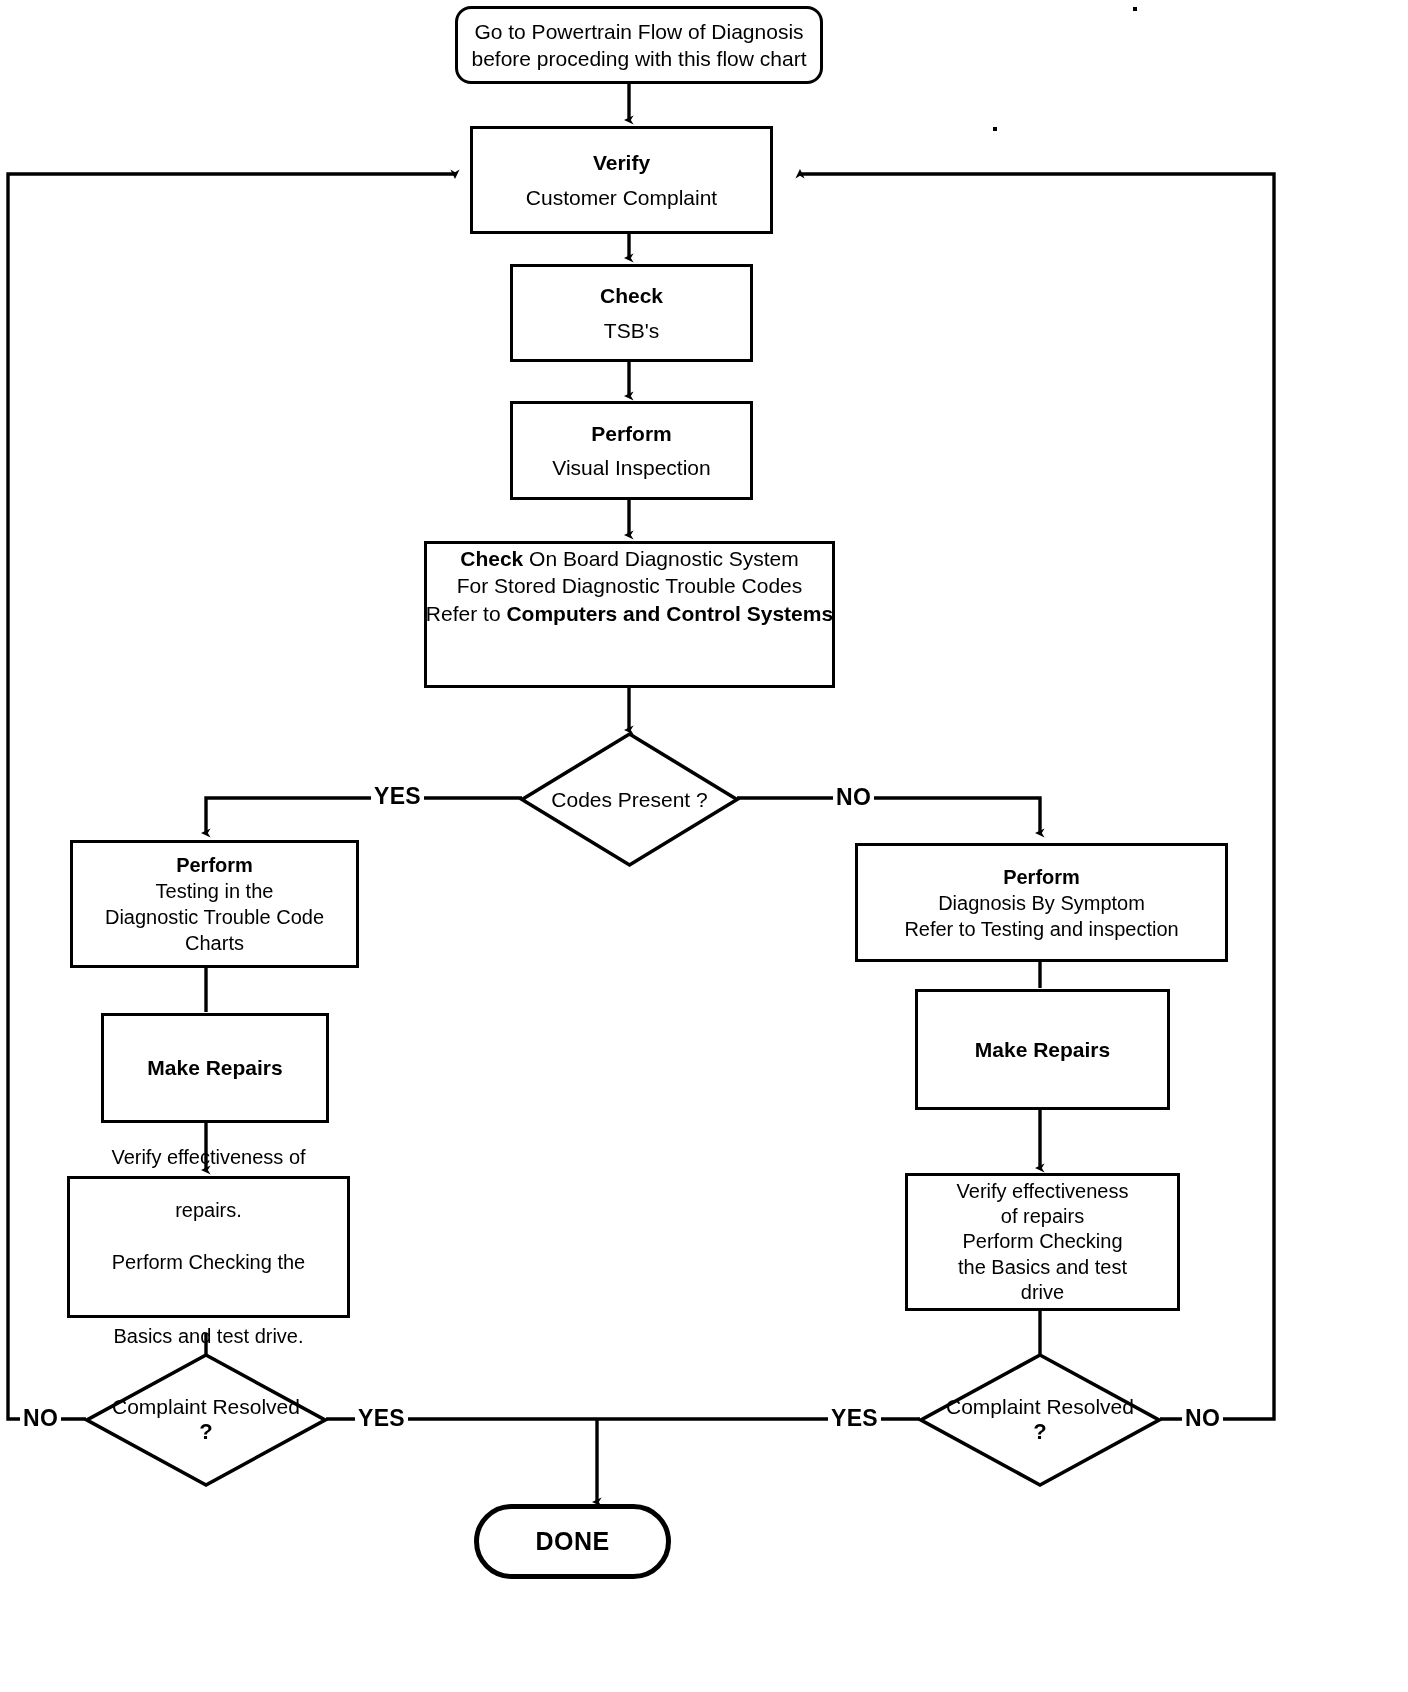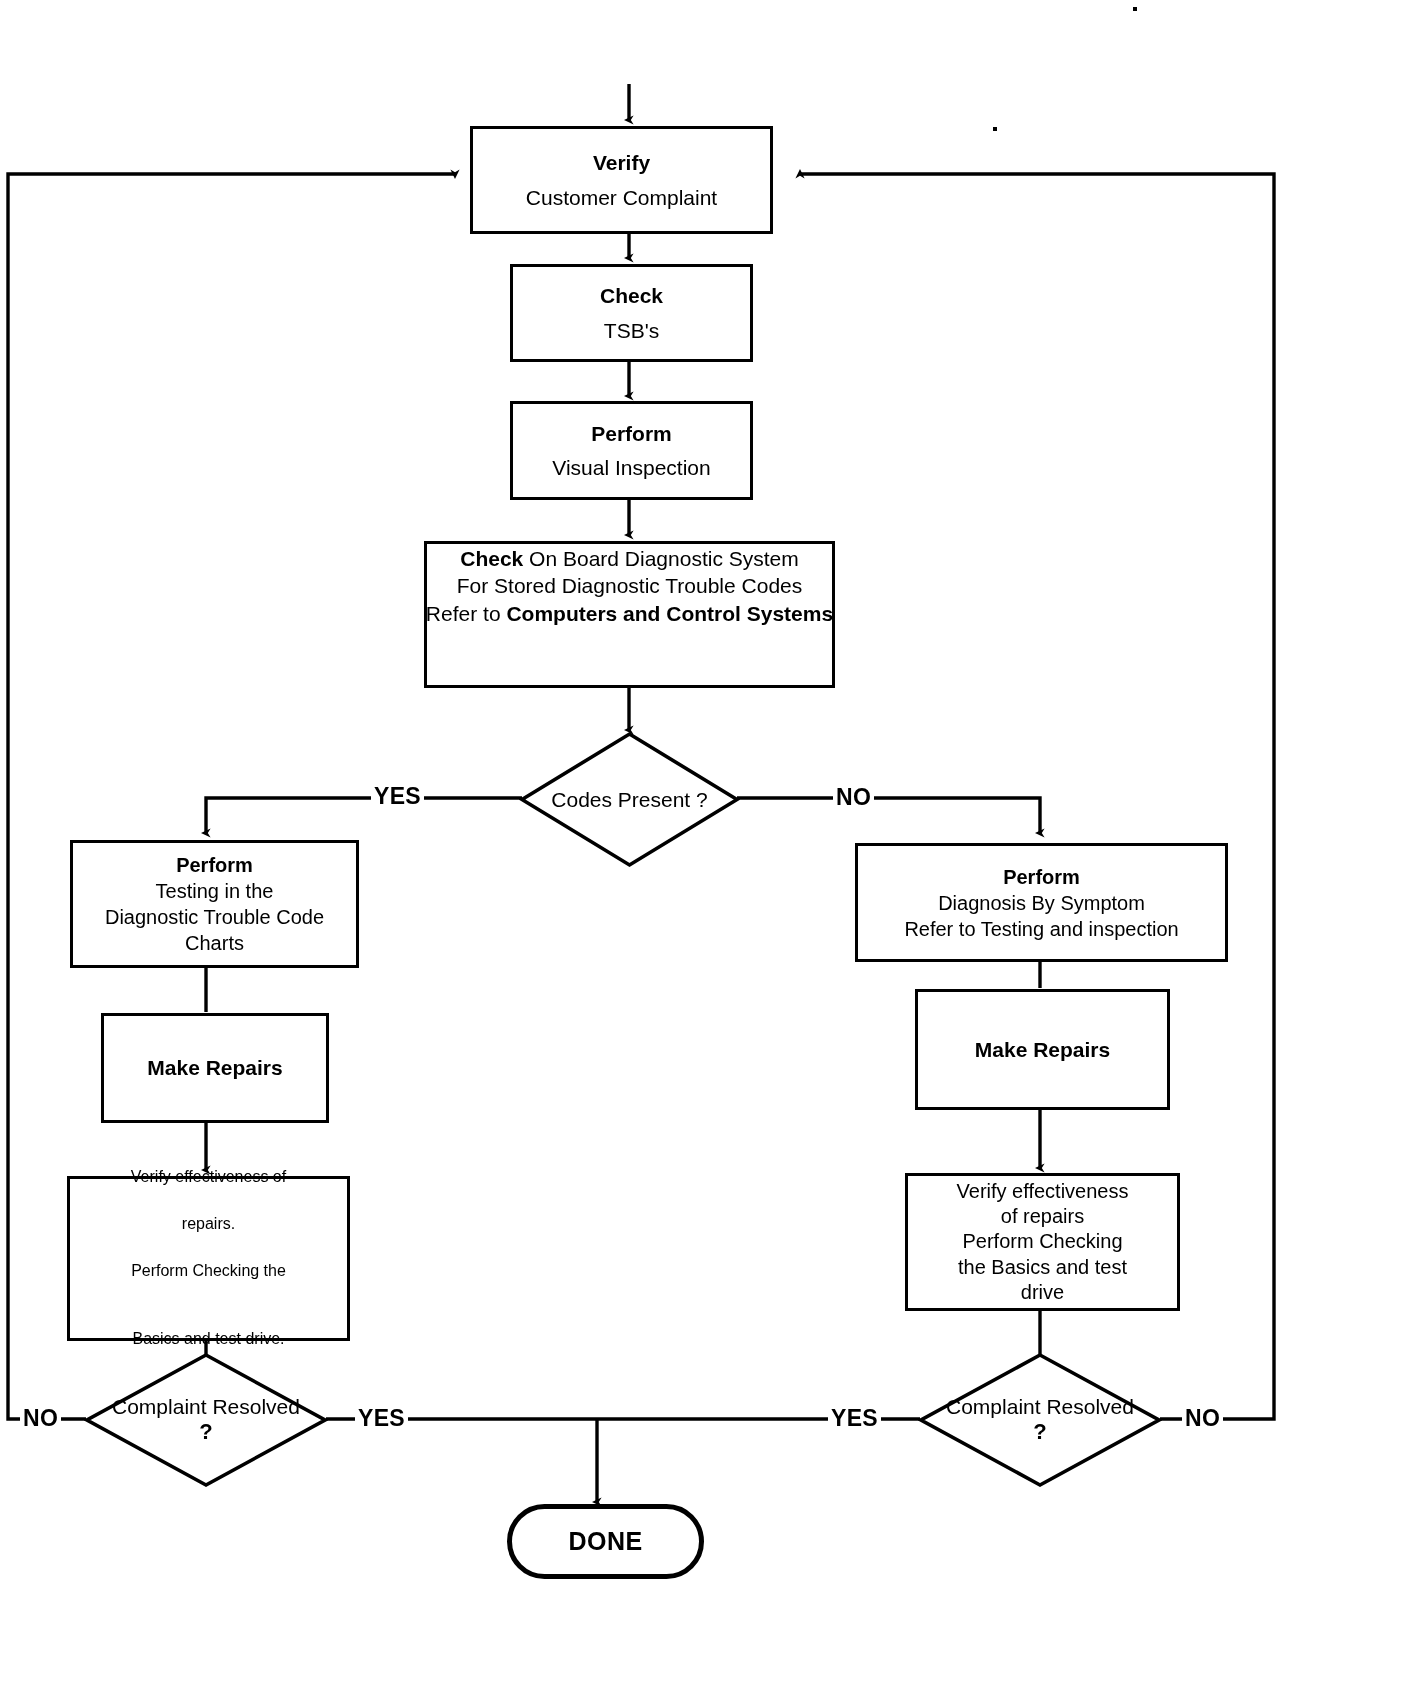--- a/index.html
+++ b/index.html
@@ -119,20 +119,24 @@
       <path d="M86,1419 L8,1419 L8,174 L455,174" marker-end="url(#ah)"></path>
 
       <path d="M1160,1419 L1274,1419 L1274,174 L800,174" marker-end="url(#ah)"></path>
 
       <path d="M326,1419 L597,1419"></path>
       <path d="M920,1419 L597,1419"></path>
       <path d="M597,1419 L597,1502" marker-end="url(#ah)"></path>
     </g>
   </svg>
 
+  <div class="node rounded" style="left:455px; top:6px; width:368px; height:78px; font-size:21px;">
+    <span class="ln">Go to Powertrain Flow of Diagnosis</span>
+    <span class="ln">before proceding with this flow chart</span>
+  </div>
 
   <div class="node" style="left:470px; top:126px; width:303px; height:108px;">
     <span class="ln b">Verify</span>
     <span class="ln" style="margin-top:7px;">Customer Complaint</span>
   </div>
 
   <div class="node" style="left:510px; top:264px; width:243px; height:98px;">
     <span class="ln b">Check</span>
     <span class="ln" style="margin-top:7px;">TSB's</span>
   </div>
@@ -165,21 +169,21 @@
     <span class="ln b">Perform</span>
     <span class="ln">Testing in the</span>
     <span class="ln">Diagnostic Trouble Code</span>
     <span class="ln">Charts</span>
   </div>
 
   <div class="node" style="left:101px; top:1013px; width:228px; height:110px;">
     <span class="ln b">Make Repairs</span>
   </div>
 
-  <div class="node" style="left:67px; top:1176px; width:283px; height:165px; font-size:16px; line-height:1.42;gap:24px;">
+  <div class="node" style="left:67px; top:1176px; width:283px; height:142px; font-size:20px; line-height:1.42;gap:24px;">
     <span class="ln">Verify effectiveness of</span>
     <span class="ln">repairs.</span>
     <span class="ln">Perform Checking the</span>
     <span class="ln" style="margin-top:22px;">Basics and test drive.</span>
   </div>
 
   <div class="diamond" style="left:84px; top:1352px; width:244px; height:136px;">
     <svg width="244" height="136" viewBox="0 0 244 136" xmlns="http://www.w3.org/2000/svg">
       <polygon points="122,3 241,68 122,133 3,68" fill="#fff" stroke="#000" stroke-width="3.6"></polygon>
     </svg>
@@ -218,20 +222,20 @@
     <div class="dlabel">
       <span class="ln">Complaint</span>
       <span class="ln">Resolved</span>
       <span class="q">?</span>
     </div>
   </div>
 
   <div class="edge-label" style="left:828px; top:1405px;">YES</div>
   <div class="edge-label" style="left:1182px; top:1405px;">NO</div>
 
-  <div class="node terminator" style="left:507px; top:1504px; width:197px; height:75px;">
+  <div class="node terminator" style="left:474px; top:1504px; width:197px; height:75px;">
     <span class="ln">DONE</span>
   </div>
 
   <div class="speck" style="left:1133px; top:7px; width:4px; height:4px;"></div>
   <div class="speck" style="left:993px; top:127px; width:4px; height:4px;"></div>
 
 </div>
 
 </body></html>

